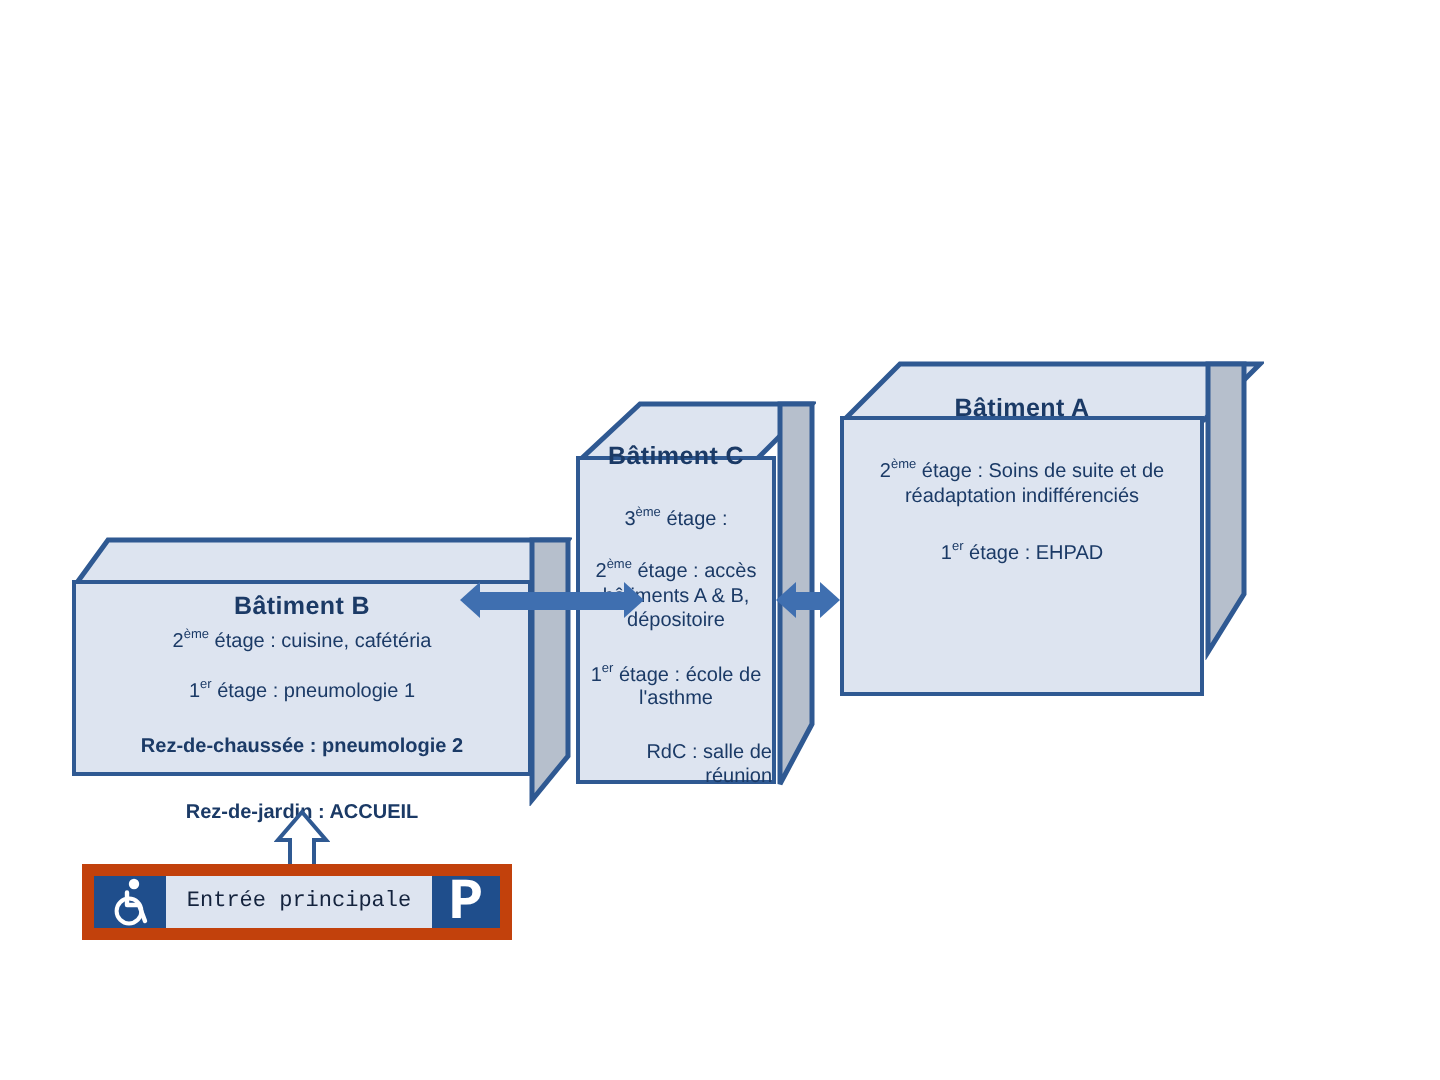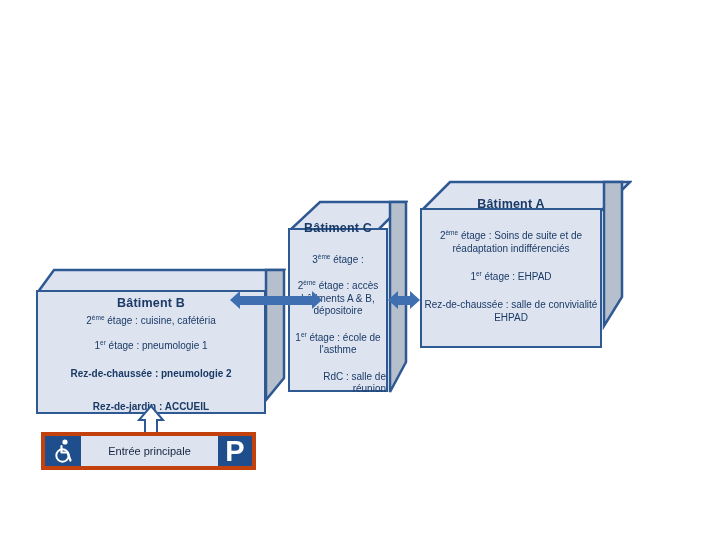--- a/index.html
+++ b/index.html
@@ -76,23 +76,24 @@
   }
 
   
   .up-arrow { position: absolute; }
 
   
   #entrance-bar {
     position: absolute;
     display: flex;
     align-items: stretch;
-    border: 4px solid #c2410c;
+    border: 6px solid #c2410c;
     box-sizing: border-box;
     background: #0369a1;
+    font-family: Liberation Mono, monospace;
   }
   #entrance-bar .icon-cell {
     background: #1f4e8c;
     display: flex;
     align-items: center;
     justify-content: center;
     box-sizing: border-box;
   }
   #entrance-bar .label-cell {
     flex: 1;
@@ -123,21 +124,21 @@
   <div class="bldg" id="bldg-b">
 
     <svg class="top" style="left:36px; top:268px; width:250px; height:26px; border:none; background:none;" viewBox="0 0 250 26">
       <polygon points="18,2 248,2 230,24 2,24" fill="#dde4f0" stroke="#2f5992" stroke-width="2.5"></polygon>
     </svg>
 
     <svg class="side" style="left:246px; top:268px; width:44px; height:135px; border:none; background:none;" viewBox="0 0 44 135">
       <polygon points="20,2 38,2 38,110 20,132" fill="#b6bfcc" stroke="#2f5992" stroke-width="2.5"></polygon>
     </svg>
 
-    <div class="front" style="left:36px; top:290px; width:230px; height:124px;">
+    <div class="front" style="left:36px; top:290px; width:230px; height:98px;">
       <div class="bldg-title" style="margin-top:4px;">Bâtiment B</div>
       <div class="floor" style="margin-top:4px;">
         <span>2</span><sup>ème</sup><span> étage  : cuisine, cafétéria</span>
       </div>
       <div class="floor" style="margin-top:11px;">
         <span>1</span><sup>er</sup><span> étage  : pneumologie 1</span>
       </div>
       <div class="floor" style="margin-top:15px;font-weight:bold;">Rez-de-chaussée : pneumologie 2</div>
       <div class="floor strong" style="margin-top:21px;">Rez-de-jardin : ACCUEIL</div>
     </div>
@@ -173,21 +174,20 @@
       <polygon points="22,2 40,2 40,117 22,146" fill="#b6bfcc" stroke="#2f5992" stroke-width="2.5"></polygon>
     </svg>
     <div class="front" style="left:420px; top:208px; width:182px; height:140px;">
       <div class="bldg-title" style="margin-top:-13px; position:relative; z-index:3;">Bâtiment A</div>
       <div class="floor" style="margin-top:18px; padding:0 6px;">
         <span>2</span><sup>ème</sup><span> étage : Soins de suite et de réadaptation indifférenciés</span>
       </div>
       <div class="floor" style="margin-top:15px;">
         <span>1</span><sup>er</sup><span> étage  : EHPAD</span>
       </div>
-      <div class="floor" style="margin-top:15px; padding:0 2px;">Rez-de-chaussée : salle de convivialité EHPAD</div>
     </div>
   </div>
 
   <div>
     <div class="arrow-line" style="left:240px; top:296px; width:72px; height:9px;"></div>
     <div class="arrow-head left" style="left:230px; top:291px;"></div>
     <div class="arrow-head right" style="left:312px; top:291px;"></div>
   </div>
 
   <div>

